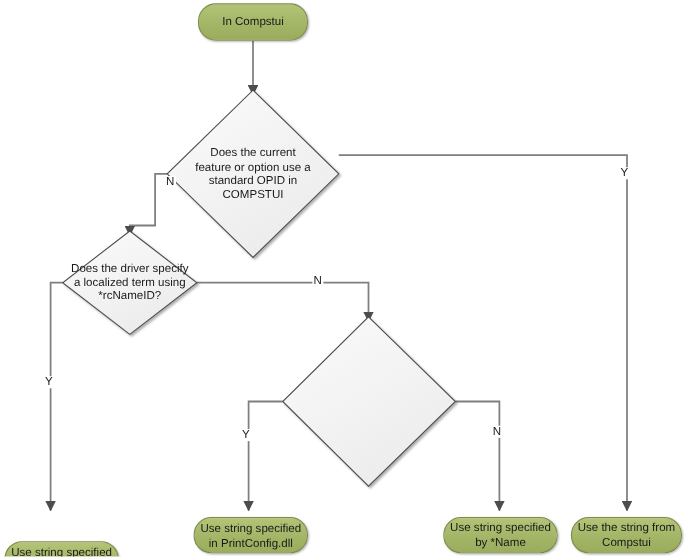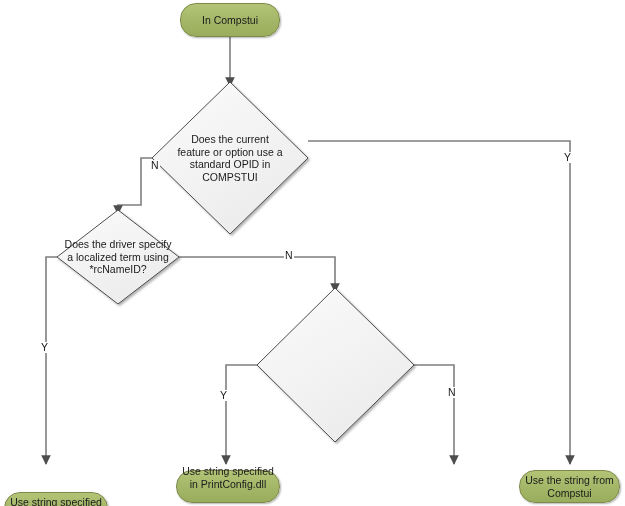--- a/index.html
+++ b/index.html
@@ -36,21 +36,21 @@
   }
   
   .terminator {
     border-radius: 16px;
     border: 1px solid #7d8a4a;
     background: linear-gradient(180deg, #b3c477 0%, #a3b566 55%, #9aad5d 100%);
     box-shadow: 1px 1px 2px rgba(0,0,0,0.30);
     color: #1a1a1a;
     font-size: 10.5px;
     line-height: 12.5px;
-    padding: 12px 4px;
+    padding: 2px 4px;
   }
   
   .decision {
     background: transparent;
   }
   .decision .dlabel {
     position: relative;
     z-index: 2;
     font-size: 10.5px;
     line-height: 12.5px;
@@ -140,20 +140,23 @@
 
 
   <div class="node terminator" style="left:4px; top:492px; width:104px; height:33px;">
     <span>Use string specified by *rcNameID</span>
   </div>
 
   <div class="node terminator" style="left:176px; top:470px; width:104px; height:33px;align-items:flex-end;">
     <span>Use string specified in PrintConfig.dll</span>
   </div>
 
+  <div class="node terminator" style="left:403px; top:470px; width:104px; height:33px;">
+    <span>Use string specified by *Name</span>
+  </div>
 
   <div class="node terminator" style="left:519px; top:470px; width:101px; height:33px;">
     <span>Use the string from Compstui</span>
   </div>
 
   <span class="edge-label" style="left:150px; top:160px;">N</span>
 
   <span class="edge-label" style="left:563px; top:152px;">Y</span>
 
   <span class="edge-label" style="left:40px; top:342px;">Y</span>

